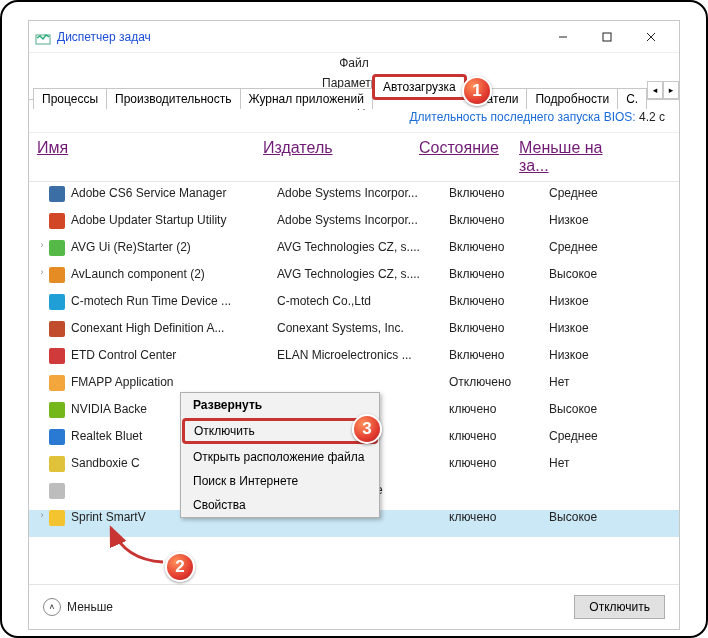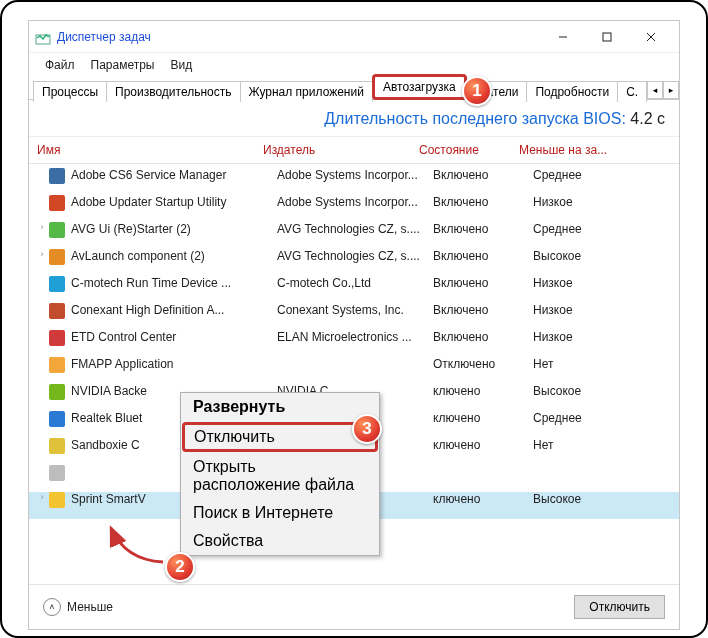--- a/index.html
+++ b/index.html
@@ -8,56 +8,56 @@
 .outer-border { position: absolute; top: 0; left: 0; width: 708px; height: 638px; border: 2px solid #000; border-radius: 18px; pointer-events: none; z-index: 300; }
 
 .window { position: absolute; left: 28px; top: 20px; width: 652px; height: 610px; border: 1px solid #c7c7c7; background: #fff; display: flex; flex-direction: column; }
 
 .titlebar { display: flex; align-items: center; height: 32px; padding: 0 6px; border-bottom: 1px solid #eee; }
 .titlebar .app-icon { width: 16px; height: 16px; margin-right: 6px; }
 .titlebar .title { font-size: 12px; color: #1d4ed8; flex: 1; }
 .titlebar .winbtns { display: flex; }
 .titlebar .winbtn { width: 44px; height: 28px; display: flex; align-items: center; justify-content: center; color: #222; font-size: 12px; }
 
-.menubar { display: flex; align-items: center; height: 24px; padding: 0 8px; font-size: 12px; color: #222; }
+.menubar { display: flex; align-items: center; height: 24px; padding: 0 8px; font-size: 12px; color: #222; flex-direction: column; }
 .menubar .menu-item { padding: 3px 8px; }
 
 .tabbar { display: flex; align-items: flex-end; border-bottom: 1px solid #c7c7c7; font-size: 12px; padding-left: 4px; position: relative; height: 23px; }
-.tabbar .tab { padding: 3px 8px 3px; border: 1px solid #c7c7c7; border-bottom: none; background: #fff; margin-right: -1px; white-space: nowrap; position: relative; top: 3px; }
+.tabbar .tab { padding: 3px 8px 3px; border: 1px solid #c7c7c7; border-bottom: none; background: #fff; margin-right: -1px; white-space: nowrap; position: relative; top: 10px; }
 .tabbar .tab.active { background: #fff; top: 1px; border-bottom: 1px solid #fff; z-index: 2; }
 .tabbar .tab.highlight { border: 3px solid #c73432; border-radius: 4px; }
 .tabbar .scroll { margin-left: auto; display: flex; }
 .tabbar .scroll .sbtn { width: 16px; height: 18px; border: 1px solid #c7c7c7; display: flex; align-items: center; justify-content: center; font-size: 9px; }
 
-.bios-row { text-align: right; font-size: 16px; padding: 10px 14px 8px; color: #1a6bd7; }
-
-.headers { display: flex; font-size: 12px; color: #b91c1c; border-top: 1px solid #eee; border-bottom: 1px solid #e5e5e5; }
+.bios-row { text-align: right; font-size: 12px; padding: 10px 14px 8px; color: #1a6bd7; }
+
+.headers { display: flex; font-size: 16px; color: #701a75; border-top: 1px solid #eee; border-bottom: 1px solid #e5e5e5; text-decoration: underline; }
 .headers > div { padding: 6px 8px; border-right: 1px solid transparent; }
 .col-name { width: 226px; }
 .col-pub  { width: 156px; }
 .col-stat { width: 100px; }
 .col-imp  { width: 120px; }
 
 .list { flex: 1; overflow: hidden; position: relative; }
 .list-body { padding-top: 4px; }
 .row { display: flex; align-items: flex-start; font-size: 12px; color: #222; height: 27px; padding-left: 20px; }
 .row.selected { background: #cbe8f6; }
 .row .caret { width: 10px; text-align: center; font-size: 9px; color: #888; margin-left: -12px; margin-right: 2px; }
 .row .icon { width: 16px; height: 16px; margin-right: 6px; flex-shrink: 0; }
 .row .c-name { width: 206px; white-space: nowrap; overflow: hidden; text-overflow: ellipsis; }
 .row .c-pub  { width: 156px; white-space: nowrap; overflow: hidden; text-overflow: ellipsis; }
-.row .c-stat { width: 100px; }
+.row .c-stat { width: 100px; margin-left: 16px; }
 .row .c-imp  { width: 120px; }
 
 .footer { display: flex; align-items: center; border-top: 1px solid #e5e5e5; padding: 10px 14px; }
 .footer .less { display: flex; align-items: center; font-size: 12px; color: #222; gap: 6px; }
 .footer .less .circle { width: 18px; height: 18px; border: 1px solid #888; border-radius: 50%; display: flex; align-items: center; justify-content: center; font-size: 9px; }
 .footer .btn { margin-left: auto; border: 1px solid #adadad; background: #e1e1e1; padding: 4px 14px; font-size: 12px; }
 
-.ctx { position: absolute; left: 180px; top: 392px; width: 200px; background: #f2f2f2; border: 1px solid #b0b0b0; box-shadow: 2px 2px 4px rgba(0,0,0,0.25); font-size: 16px; z-index: 40; }
+.ctx { position: absolute; left: 180px; top: 392px; width: 200px; background: #f2f2f2; border: 1px solid #b0b0b0; box-shadow: 2px 2px 4px rgba(0,0,0,0.25); font-size: 12px; z-index: 40; }
 .ctx .item { padding: 5px 12px; }
 .ctx .item.bold { font-weight: bold; }
 .ctx .item.highlight { margin: 1px; border: 3px solid #c73432; border-radius: 4px; padding: 3px 9px; }
 
 .step { position: absolute; width: 30px; height: 30px; border-radius: 50%; background: radial-gradient(circle at 35% 30%, #ff915b, #e23a2f 62%, #aa1f1f); color: #fff; font-weight: bold; font-size: 17px; display: flex; align-items: center; justify-content: center; border: 2px solid #fff; box-shadow: 0 1px 3px rgba(0,0,0,.4); z-index: 60; }
 
 .arrow { position: absolute; z-index: 50; }
 
 
 .ico { display: inline-block; width: 16px; height: 16px; border-radius: 2px; }

